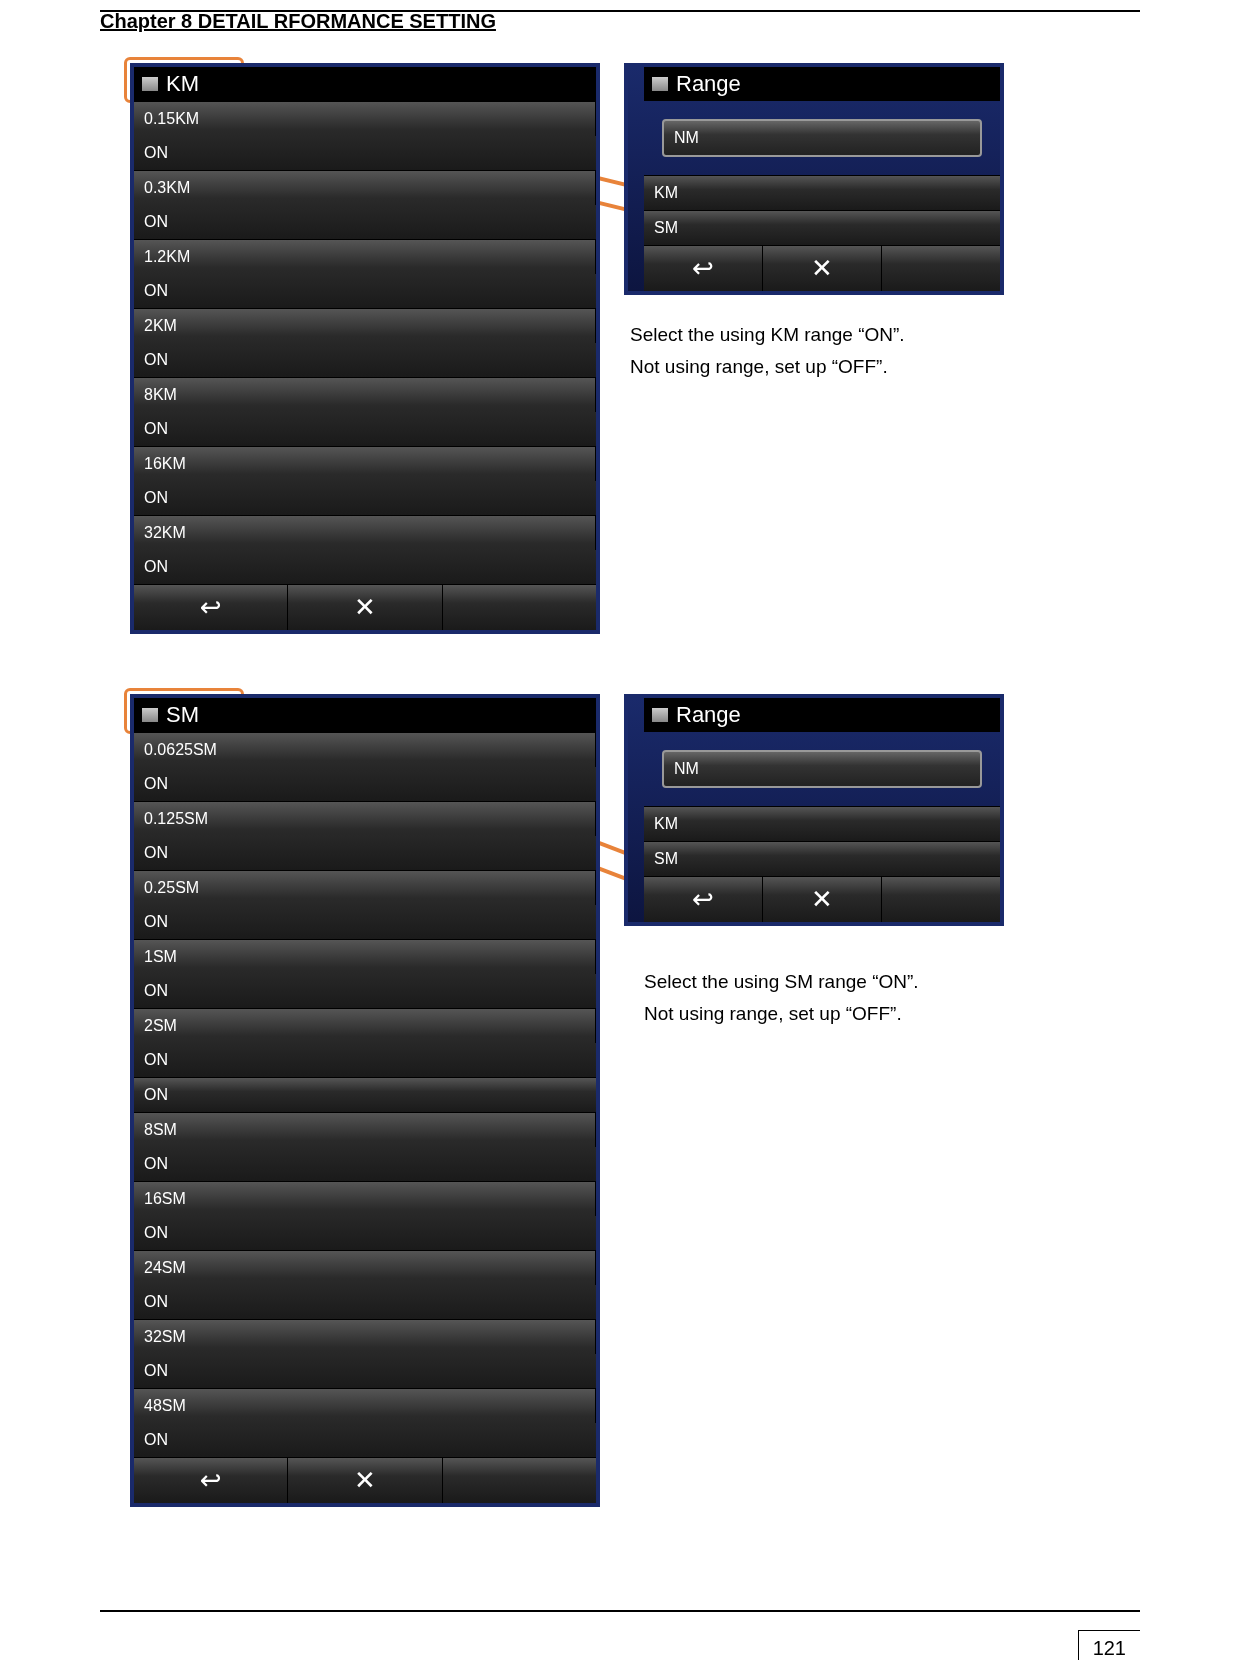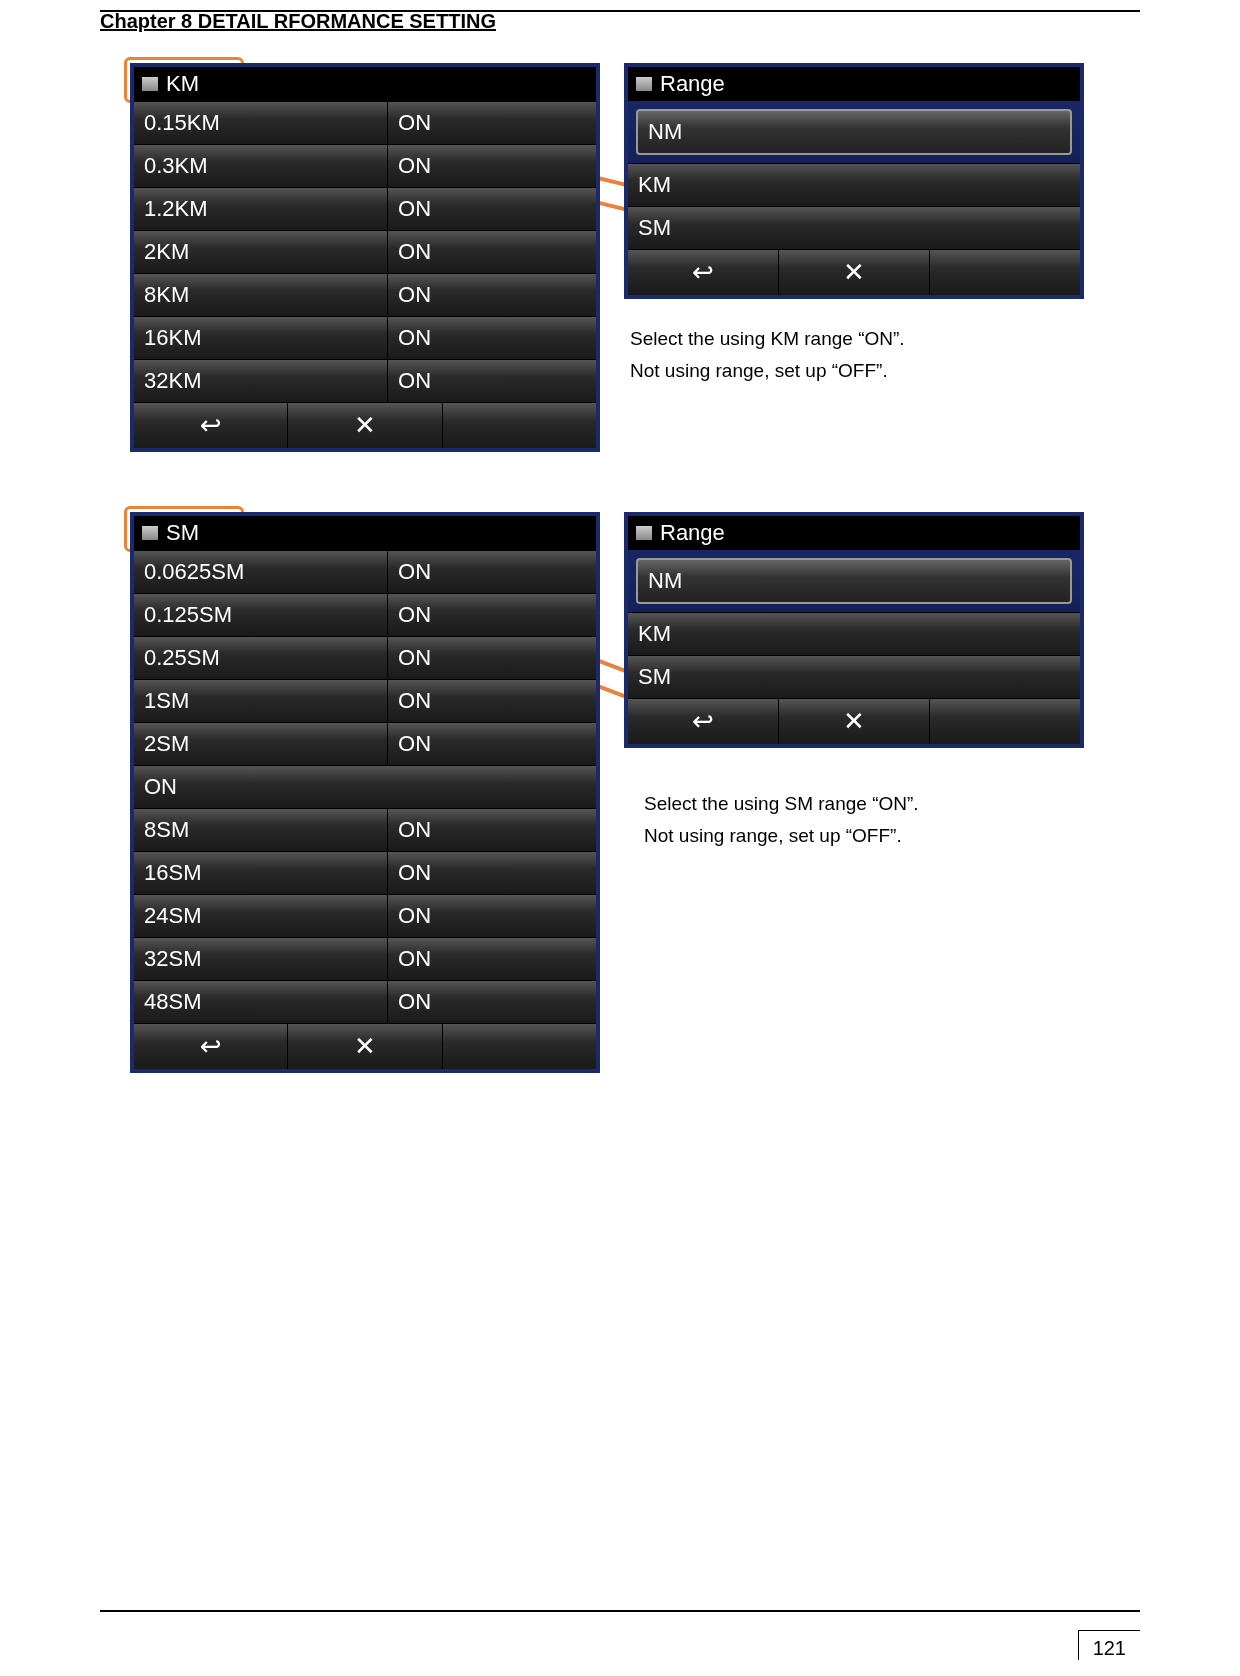--- a/index.html
+++ b/index.html
@@ -35,48 +35,50 @@
     align-items: flex-start;
     position: relative;
   }
   .panel {
     background: linear-gradient(#1a2a6b,#0d1540);
     border: 4px solid #1a2a6b;
     width: 470px;
     position: relative;
   }
   .panel.small {
-    width: 460px;
+    width: 380px;
+    padding-left: 16px;
   }
   .panel-title {
     display: flex;
     align-items: center;
     gap: 8px;
     background: #000;
     color: #fff;
     font-size: 22px;
     padding: 4px 8px;
   }
   .panel-title .flag {
     width: 16px; height: 14px;
     background: linear-gradient(#ccc,#888);
     display: inline-block;
   }
   .row {
     display: flex;
     border-top: 1px solid #000;
     background: linear-gradient(#555,#2a2a2a 40%,#1a1a1a);
     color: #fff;
-    font-size: 22px;
+    font-size: 16px;
+    flex-direction: column;
   }
   .row.selected {
     background: linear-gradient(#666,#333 40%,#222);
     border: 2px solid #999;
     border-radius: 4px;
-    margin: 8px;
+    margin: 18px;
   }
   .row .label {
     flex: 1;
     padding: 8px 10px;
     border-right: 1px solid #000;
   }
   .row .value {
     width: 45%;
     padding: 8px 10px;
   }

